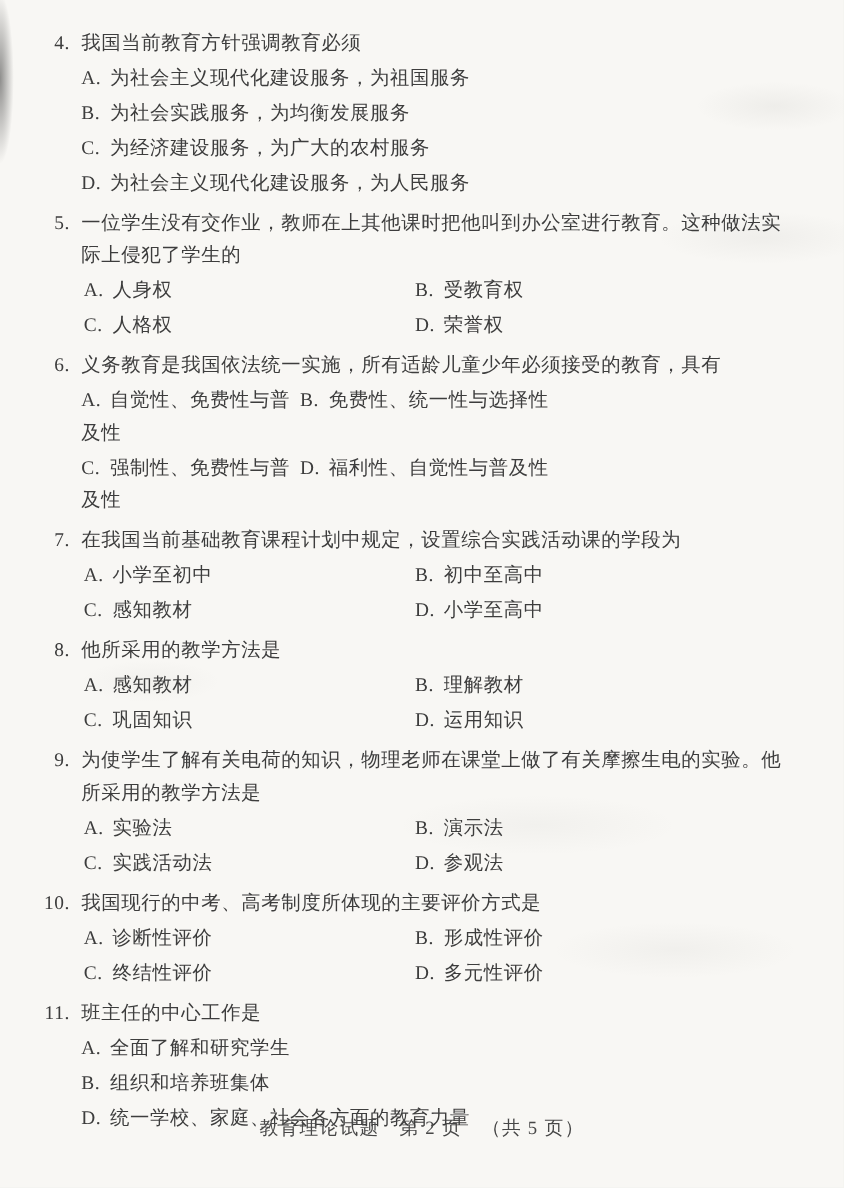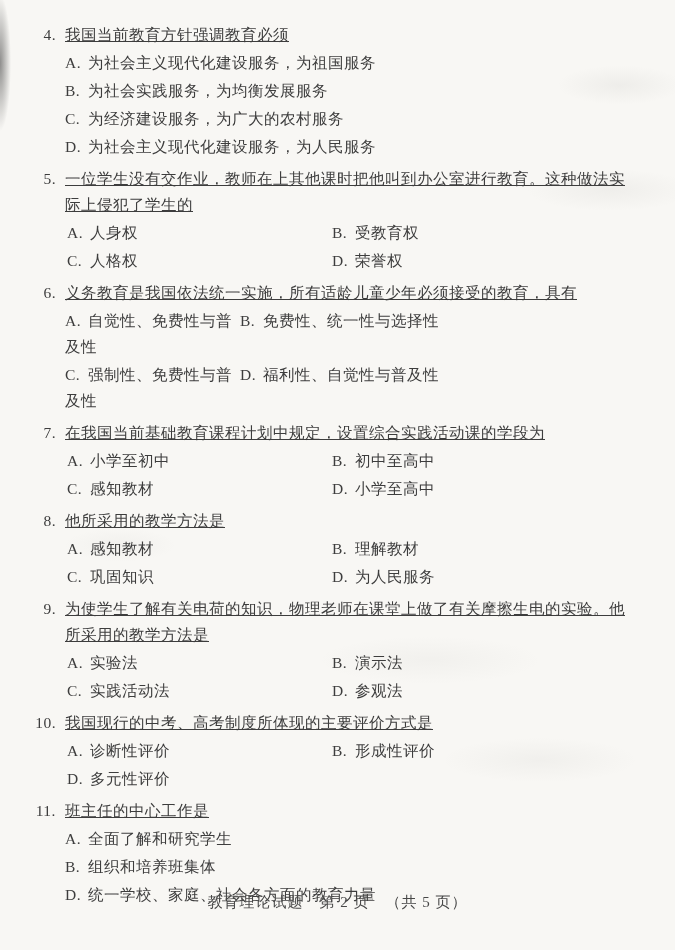--- a/index.html
+++ b/index.html
@@ -42,21 +42,21 @@
   }
   .question { margin-bottom: 6px; }
   .q-row { display: flex; line-height: 26px; }
   .q-num {
     flex: none;
     width: 22px;
     text-align: right;
     margin-right: 9px;
     white-space: nowrap;
   }
-  .q-stem { flex: 1; text-decoration: underline; }
+  .q-stem { flex: 1; }
 
   .opts { margin-left: 31px; }
   .opts-grid { display: grid; grid-template-columns: 265px auto; margin-left: 33px; }
   .opts-grid-narrow { display: grid; grid-template-columns: 175px auto; }
   .opt { margin-top: 2px; line-height: 26px; }
   .opt-label { display: inline-block; min-width: 23px; }
 
   .footer {
     position: absolute;
     left: 0; right: 0; top: 893px;
@@ -129,21 +129,21 @@
 
     <div class="question">
       <div class="q-row">
         <span class="q-num">8.</span>
         <span class="q-stem">他所采用的教学方法是</span>
       </div>
       <div class="opts opts-grid">
         <div class="opt"><span class="opt-label">A.</span><span>感知教材</span></div>
         <div class="opt"><span class="opt-label">B.</span><span>理解教材</span></div>
         <div class="opt"><span class="opt-label">C.</span><span>巩固知识</span></div>
-        <div class="opt"><span class="opt-label">D.</span><span>为人民服务</span></div>
+        <div class="opt"><span class="opt-label">D.</span><span>运用知识</span></div>
       </div>
     </div>
 
     <div class="question">
       <div class="q-row">
         <span class="q-num">9.</span>
         <span class="q-stem">为使学生了解有关电荷的知识，物理老师在课堂上做了有关摩擦生电的实验。他所采用的教学方法是</span>
       </div>
       <div class="opts opts-grid">
         <div class="opt"><span class="opt-label">A.</span><span>实验法</span></div>
@@ -154,20 +154,21 @@
     </div>
 
     <div class="question">
       <div class="q-row">
         <span class="q-num">10.</span>
         <span class="q-stem">我国现行的中考、高考制度所体现的主要评价方式是</span>
       </div>
       <div class="opts opts-grid">
         <div class="opt"><span class="opt-label">A.</span><span>诊断性评价</span></div>
         <div class="opt"><span class="opt-label">B.</span><span>形成性评价</span></div>
+        <div class="opt"><span class="opt-label">C.</span><span>终结性评价</span></div>
         <div class="opt"><span class="opt-label">D.</span><span>多元性评价</span></div>
       </div>
     </div>
 
     <div class="question">
       <div class="q-row">
         <span class="q-num">11.</span>
         <span class="q-stem">班主任的中心工作是</span>
       </div>
       <div class="opts">

